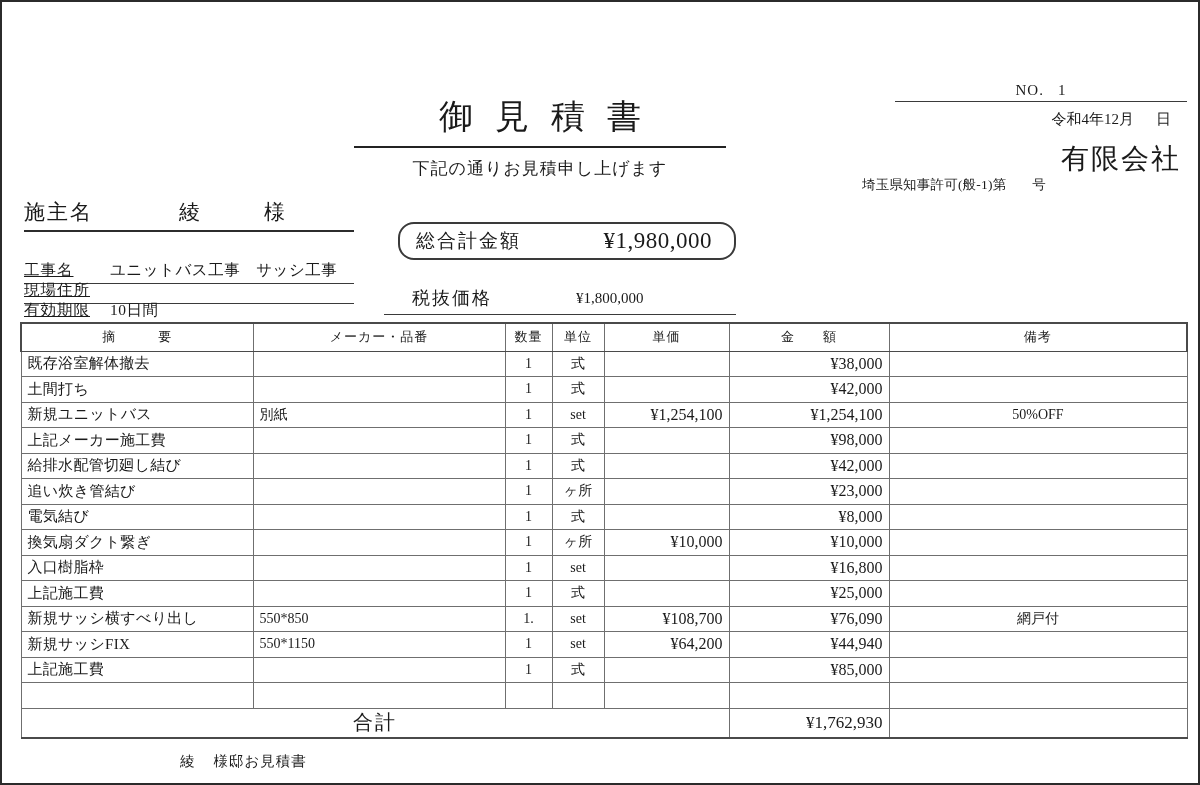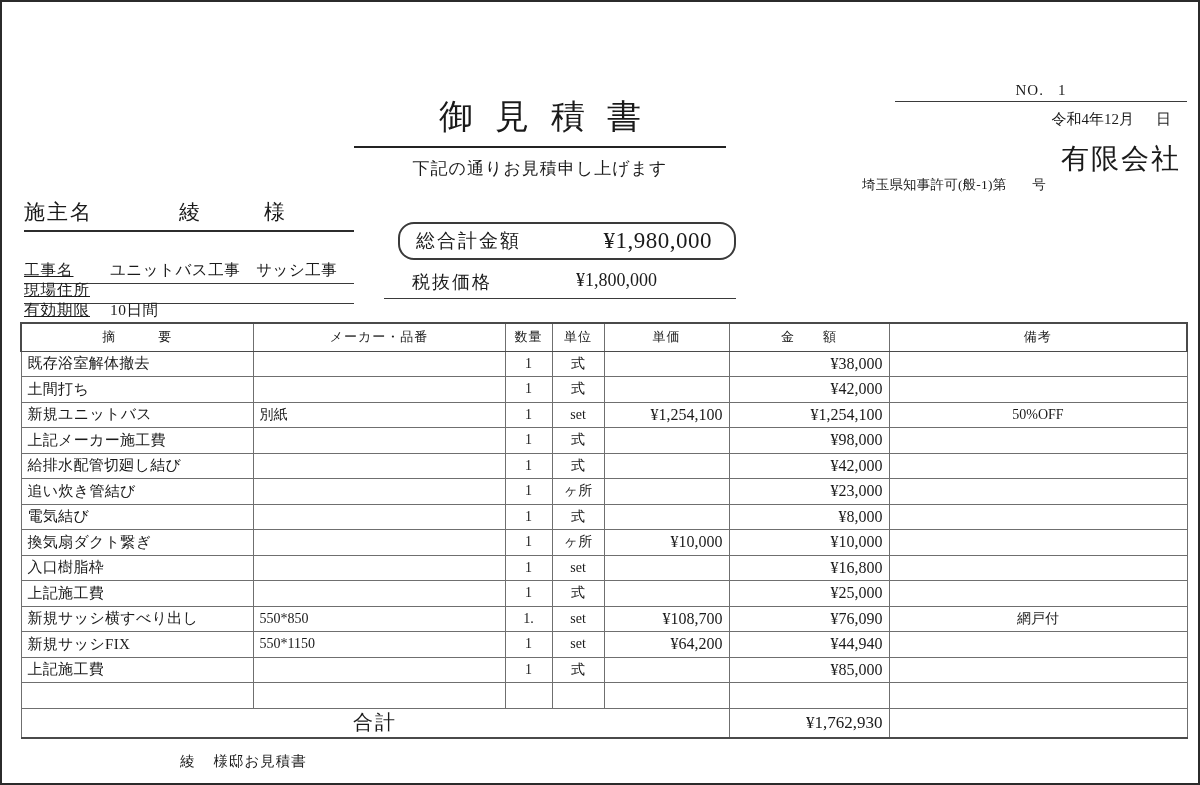--- a/index.html
+++ b/index.html
@@ -136,30 +136,30 @@
   }
   .gt-value {
     margin-left: auto;
     margin-right: 22px;
     font-size: 23px;
     letter-spacing: 0.5px;
   }
 
   .pretax {
     position: absolute;
-    left: 382px; top: 268px;
+    left: 382px; top: 284px;
     width: 352px;
     border-bottom: 1.8px solid #3a3a3a;
     display: flex;
-    align-items: flex-start;
+    align-items: center;
     padding-bottom: 4px;
     font-size: 18px;
   }
   .pt-label { margin-left: 28px; letter-spacing: 2px; }
-  .pt-value { margin-left: 84px; font-size: 18px; }
+  .pt-value { margin-left: 84px; font-size: 15px; }
 
   .tanto {
     position: absolute;
     left: 962px; top: 292px;
     font-size: 17px;
     letter-spacing: 2px;
     margin-top: 44px;
   }
 
   

